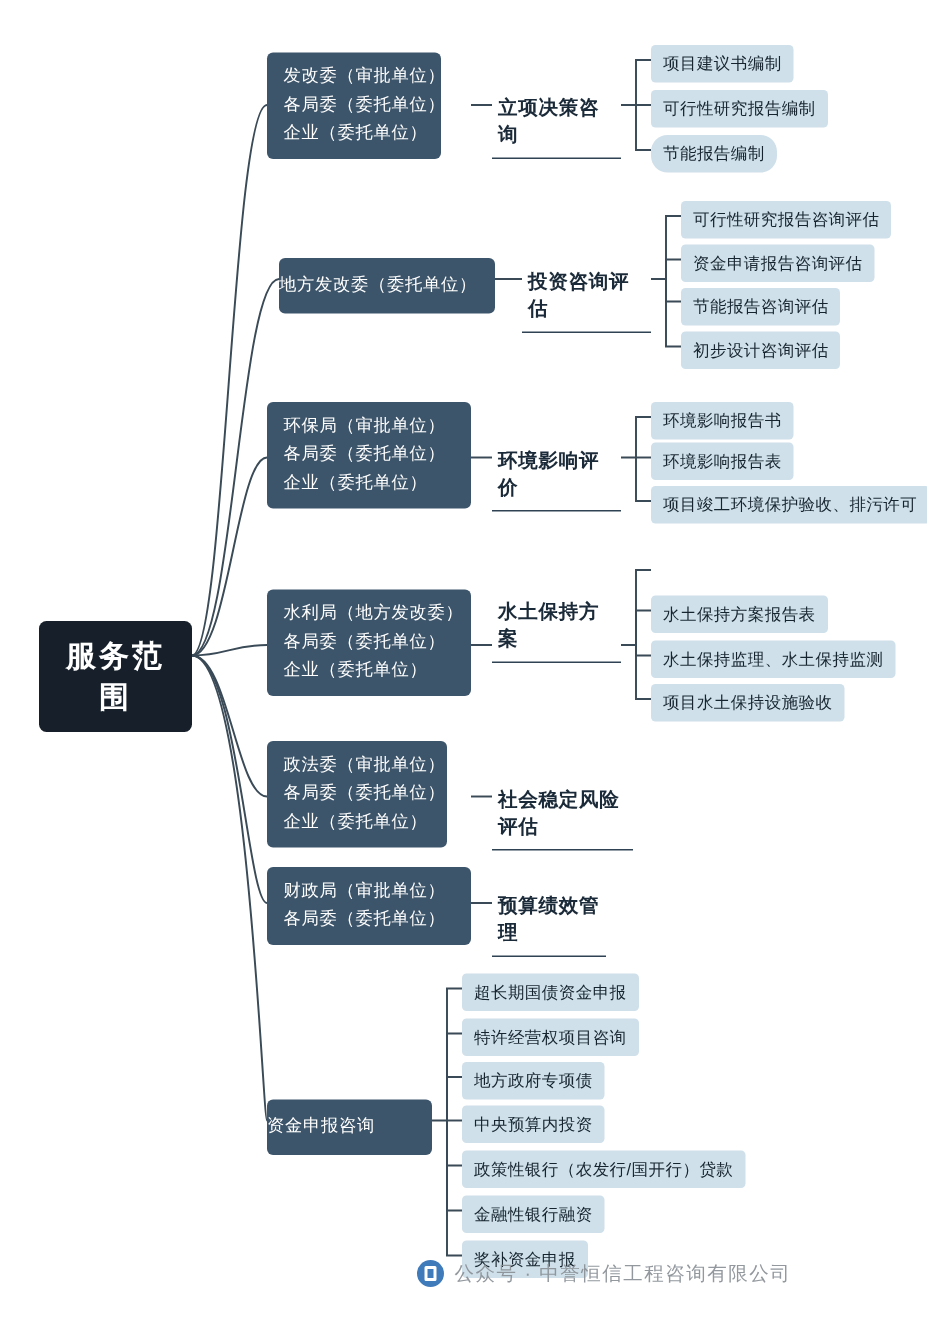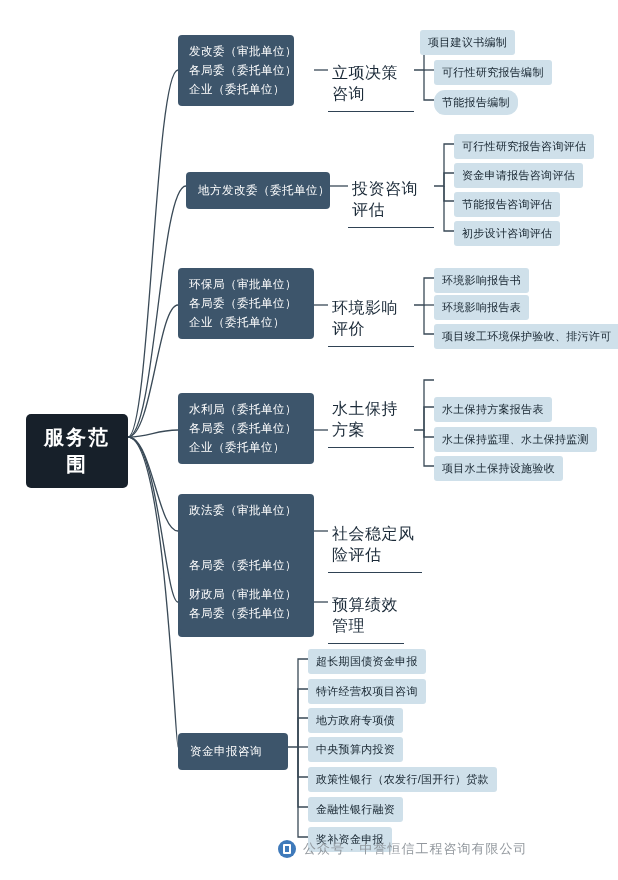--- a/index.html
+++ b/index.html
@@ -33,28 +33,29 @@
   }
   .l1{
     background:#3d556b;
     color:#ffffff;
     border-radius:4px;
     font-size:11.5px;
     line-height:19px;
     padding:7px 11px;
     letter-spacing:.5px;
   }
-  .l1.single{font-size:11.5px;padding:9px 12px;}
+  .l1.single{font-size:11.5px;padding:9px 0;}
   .l2{
     color:#1b2a38;
-    font-size:16px;
+    font-size:13px;
     padding:6px 4px 6px 4px;
     letter-spacing:.5px;
     border-bottom:1.5px solid #2f4254;
     background:transparent;
+    font-weight:bold;
   }
   .l3{
     background:#cfe0ea;
     color:#16242f;
     font-size:11px;
     border-radius:3px;
     padding:5px 8px;
     letter-spacing:.3px;
     white-space:nowrap;
   }
@@ -143,21 +144,21 @@
   </div>
 
   <div class="node l1" style="left:178px;top:35px;width:116px;text-align:center;">
     <span class="nline">发改委（审批单位）</span>
     <span class="nline">各局委（委托单位）</span>
     <span class="nline">企业（委托单位）</span>
   </div>
   <div class="node l2" style="left:328px;top:57px;width:86px;">
     <span>立项决策咨询</span>
   </div>
-  <div class="node l3" style="left:420px;top:30px;">
+  <div class="node l3" style="left:434px;top:30px;">
     <span>项目建议书编制</span>
   </div>
   <div class="node l3" style="left:434px;top:60px;">
     <span>可行性研究报告编制</span>
   </div>
   <div class="node l3" style="left:434px;top:90px;border-radius:11px;">
     <span>节能报告编制</span>
   </div>
 
   <div class="node l1 single" style="left:186px;top:172px;width:144px;">
@@ -191,38 +192,38 @@
     <span>环境影响报告书</span>
   </div>
   <div class="node l3" style="left:434px;top:324px;">
     <span>项目竣工环境保护验收、排污许可</span>
   </div>
   <div class="node l3" style="left:434px;top:295px;">
     <span>环境影响报告表</span>
   </div>
 
   <div class="node l1" style="left:178px;top:393px;width:136px;">
-    <span class="nline">水利局（委托单位）</span>
+    <span class="nline">水利局（地方发改委）</span>
     <span class="nline">各局委（委托单位）</span>
     <span class="nline">企业（委托单位）</span>
   </div>
   <div class="node l2" style="left:328px;top:393px;width:86px;">
     <span>水土保持方案</span>
   </div>
   <div class="node l3" style="left:434px;top:397px;">
     <span>水土保持方案报告表</span>
   </div>
   <div class="node l3" style="left:434px;top:427px;">
     <span>水土保持监理、水土保持监测</span>
   </div>
   <div class="node l3" style="left:434px;top:456px;">
     <span>项目水土保持设施验收</span>
   </div>
 
-  <div class="node l1" style="left:178px;top:494px;width:136px;gap:36px;">
+  <div class="node l1" style="left:178px;top:494px;width:120px;">
     <span class="nline">政法委（审批单位）</span>
     <span class="nline">各局委（委托单位）</span>
     <span class="nline">企业（委托单位）</span>
   </div>
   <div class="node l2" style="left:328px;top:518px;width:94px;">
     <span>社会稳定风险评估</span>
   </div>
 
   <div class="node l1" style="left:178px;top:578px;width:136px;">
     <span class="nline">财政局（审批单位）</span>

